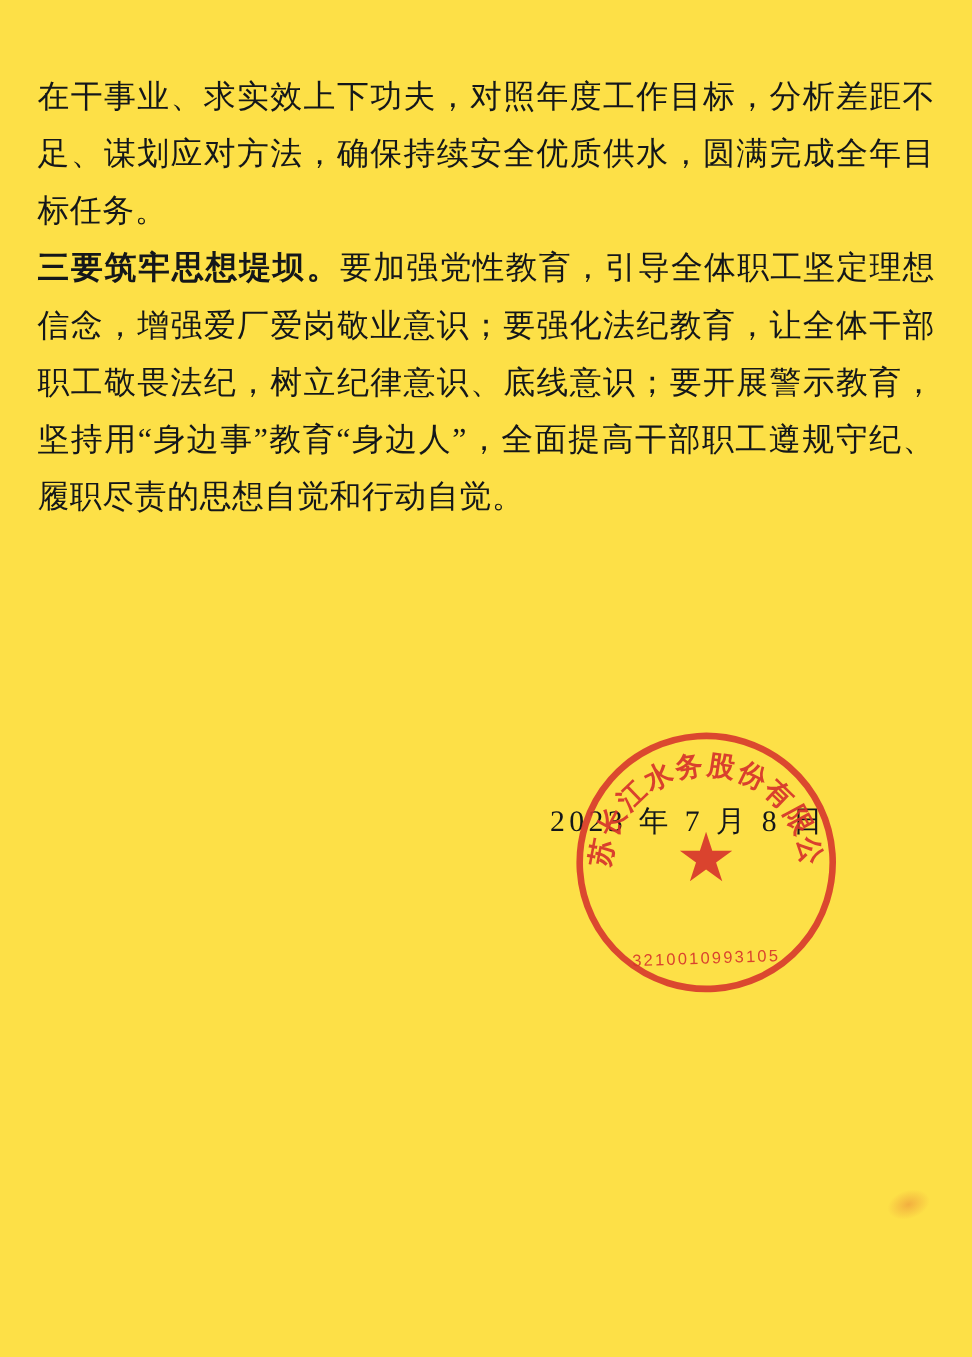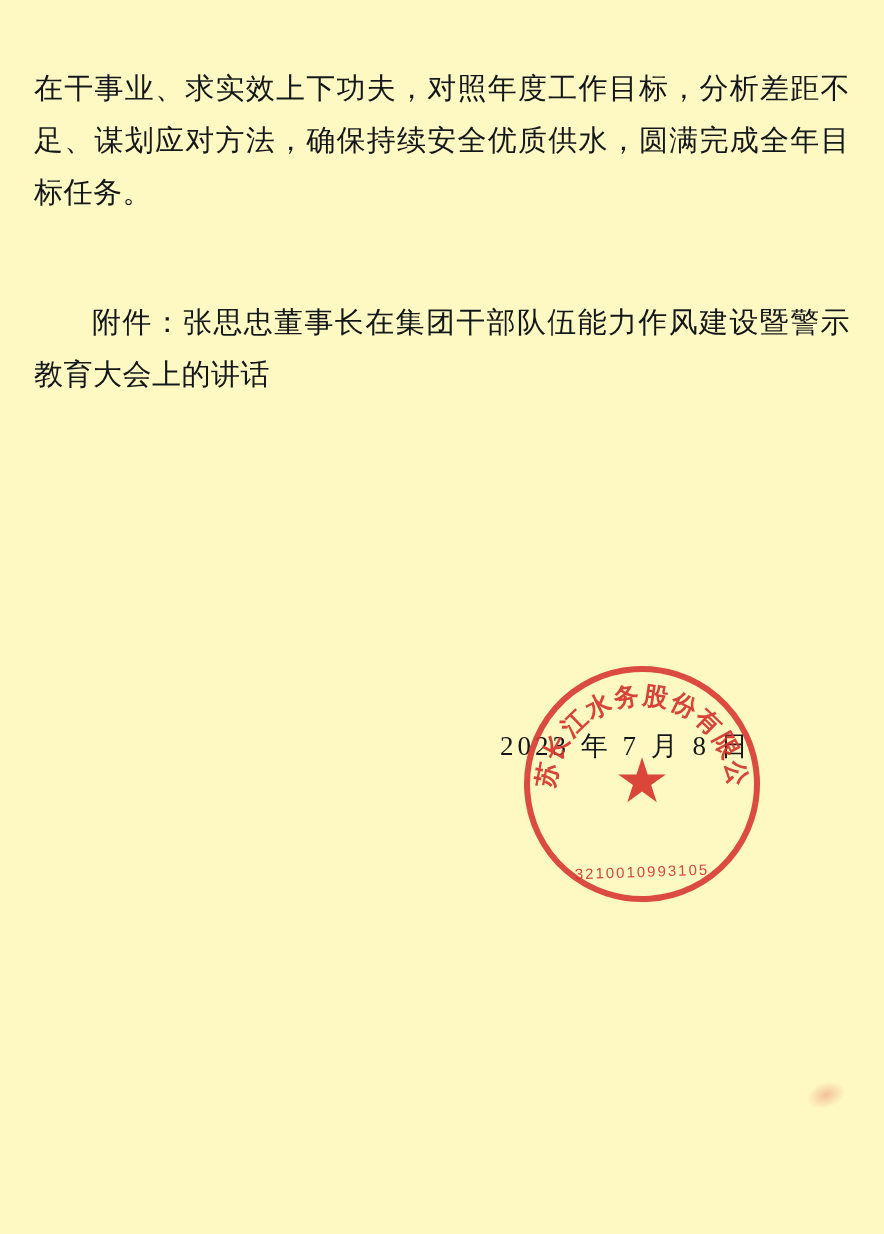--- a/index.html
+++ b/index.html
@@ -11,21 +11,21 @@
     height: 1234px;
     background: #ffffff;
     font-family: "Liberation Serif", "DejaVu Serif", serif;
     color: #1a1a1a;
     position: relative;
     overflow: hidden;
   }
   .page {
     position: absolute;
     inset: 0;
-    background: #fef9c3;
+    background: #fde047;
   }
   .doc-body {
     position: absolute;
     left: 34px;
     top: 62px;
     width: 816px;
   }
   p.para {
     margin: 0;
     font-size: 29px;
@@ -129,27 +129,27 @@
 </style>
 </head>
 <body>
 
 <div class="page">
 
   <div class="doc-body">
 
     <p class="para">在干事业、求实效上下功夫，对照年度工作目标，分析差距不足、谋划应对方法，确保持续安全优质供水，圆满完成全年目标任务。</p>
 
+    <p class="para"><span class="bold-lead">三要筑牢思想堤坝。</span><span>要加强党性教育，引导全体职工坚定理想信念，增强爱厂爱岗敬业意识；要强化法纪教育，让全体干部职工敬畏法纪，树立纪律意识、底线意识；要开展警示教育，坚持用“身边事”教育“身边人”，全面提高干部职工遵规守纪、履职尽责的思想自觉和行动自觉。</span></p>
 
     <div class="spacer-sm"></div>
 
 
     <div class="spacer-md"></div>
 
-    <p class="para indent">附件：张思忠董事长在集团干部队伍能力作风建设暨警示教育大会上的讲话</p>
 
   </div>
 
   <div class="date-line">2023 年 7 月 8 日</div>
 
   <div class="seal-wrap">
     <div class="seal"></div>
     <div class="seal-inner">
       <svg class="seal-arc" viewBox="0 0 236 236">
         <defs>

